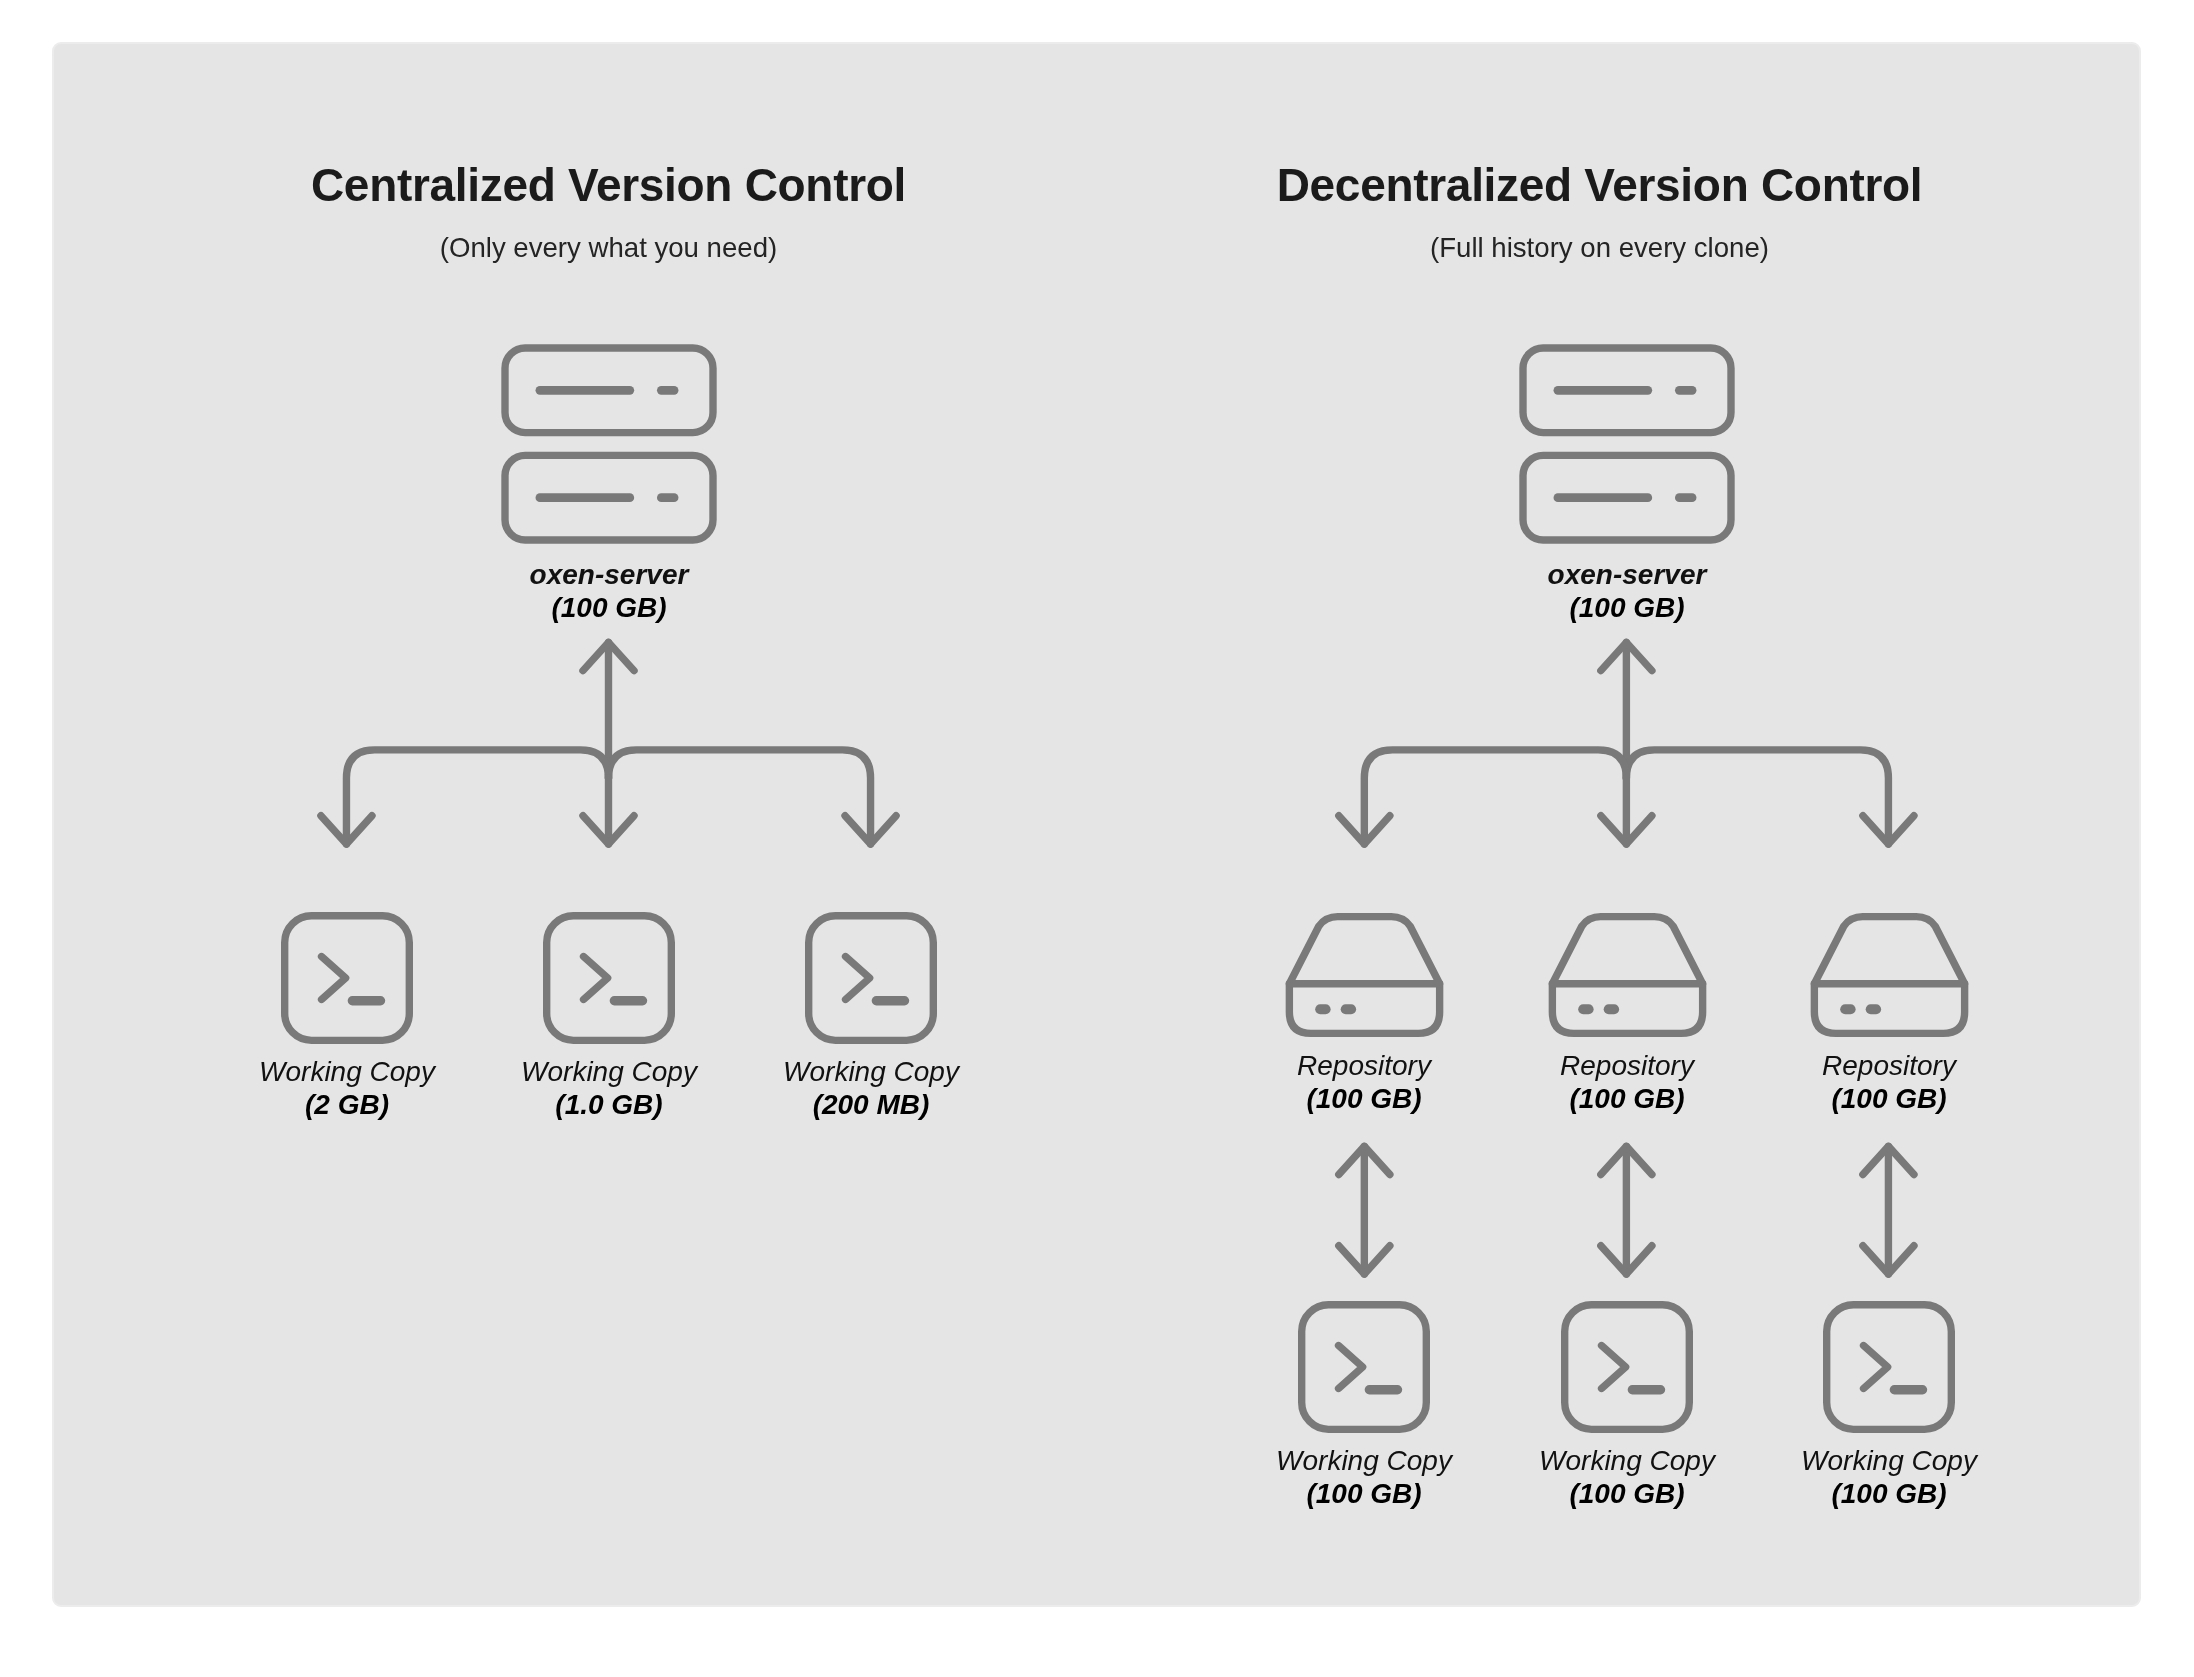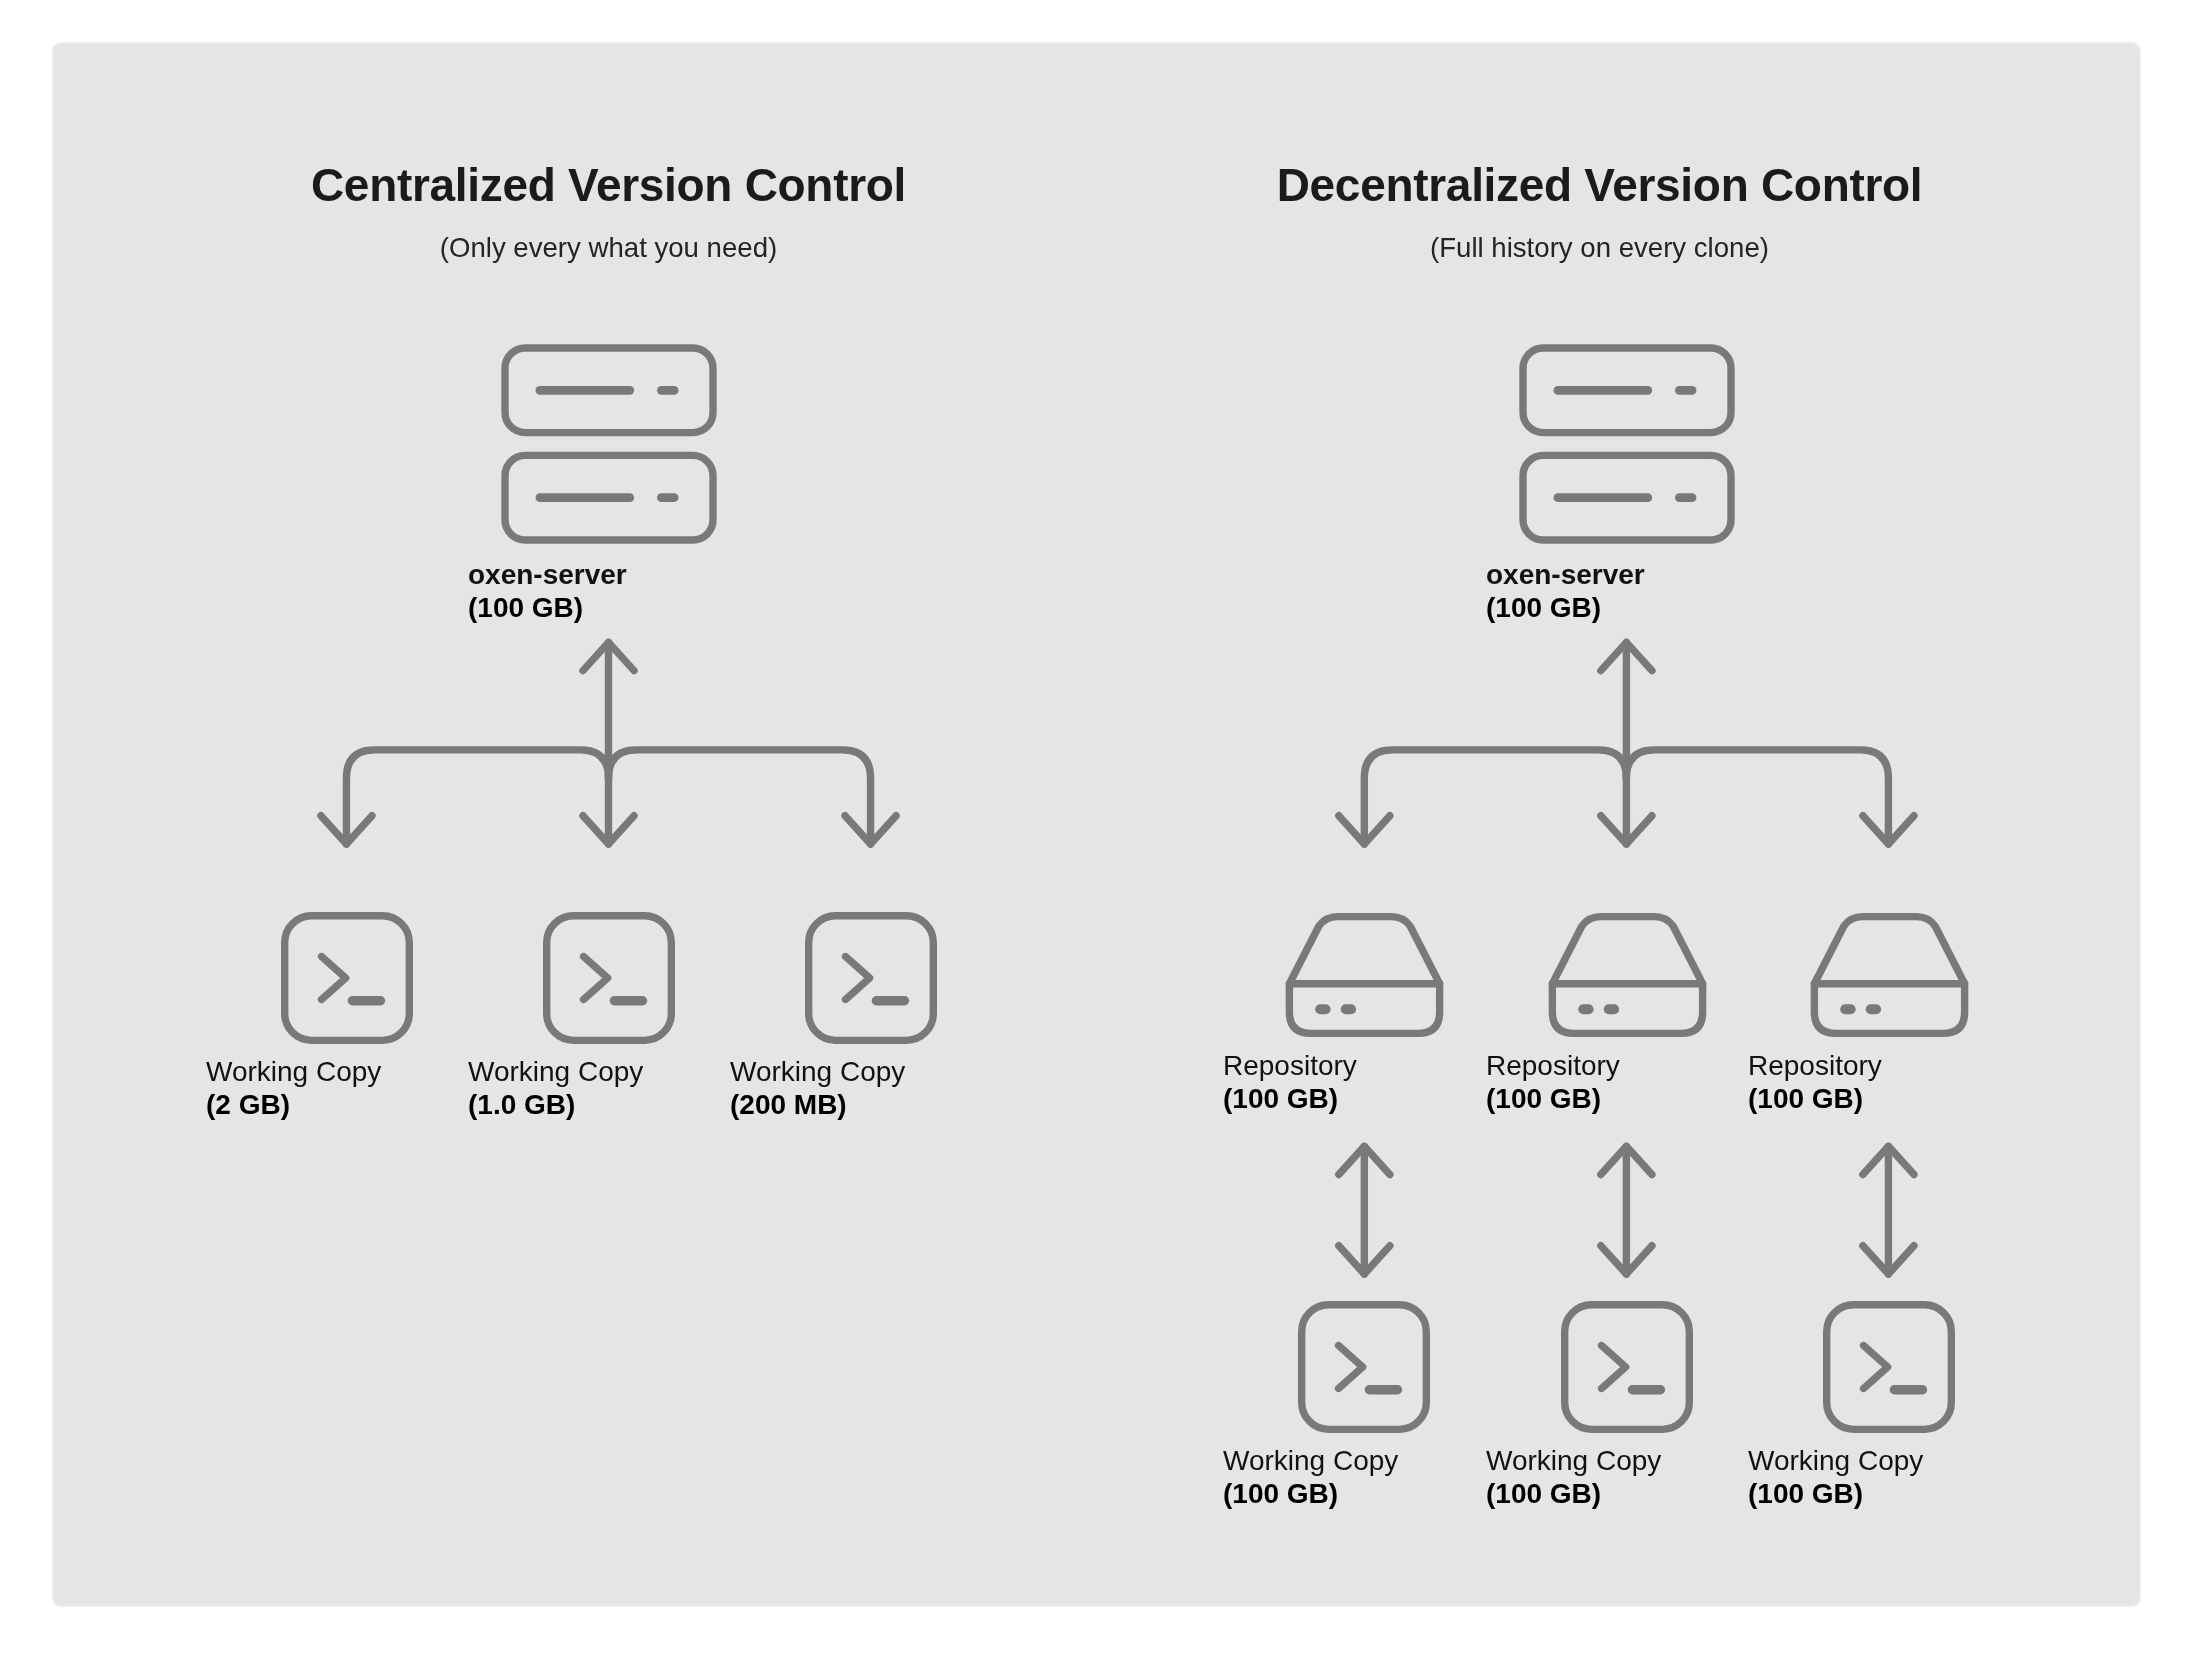--- a/index.html
+++ b/index.html
@@ -57,21 +57,22 @@
     font-weight: 400;
     color: #242424;
     white-space: nowrap;
   }
 
   
   .node {
     position: absolute;
     width: 282px;
     margin-left: -141px;
-    text-align: left;
+    text-align: center;
+    font-style: italic;
   }
   .node .glyph {
     display: block;
     margin: 0 auto;
   }
   .node .label {
     display: block;
     font-size: 28px;
     font-weight: 400;
     color: #111111;

